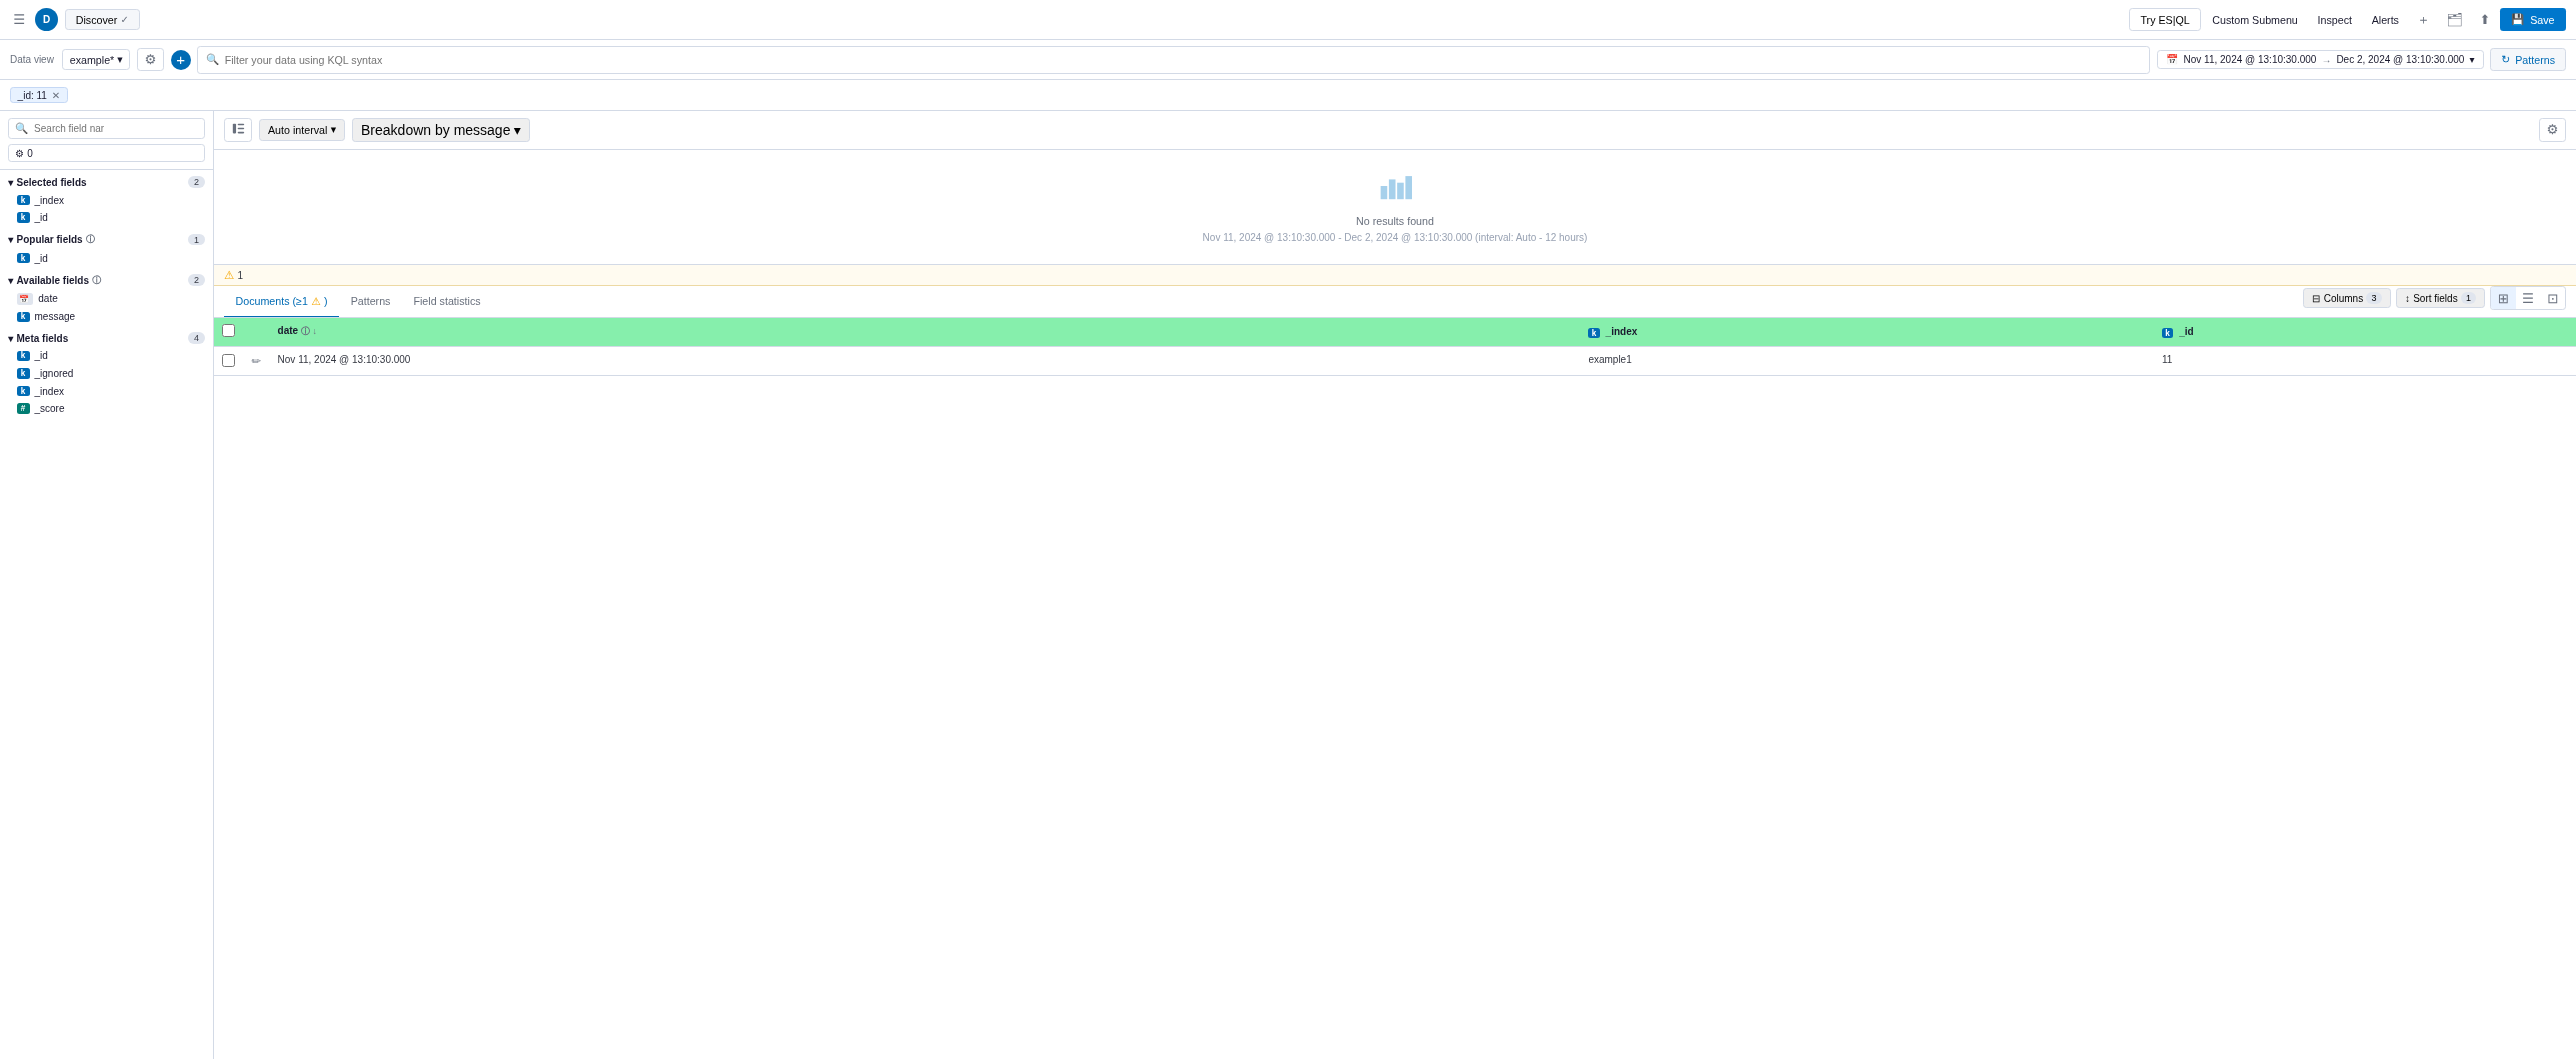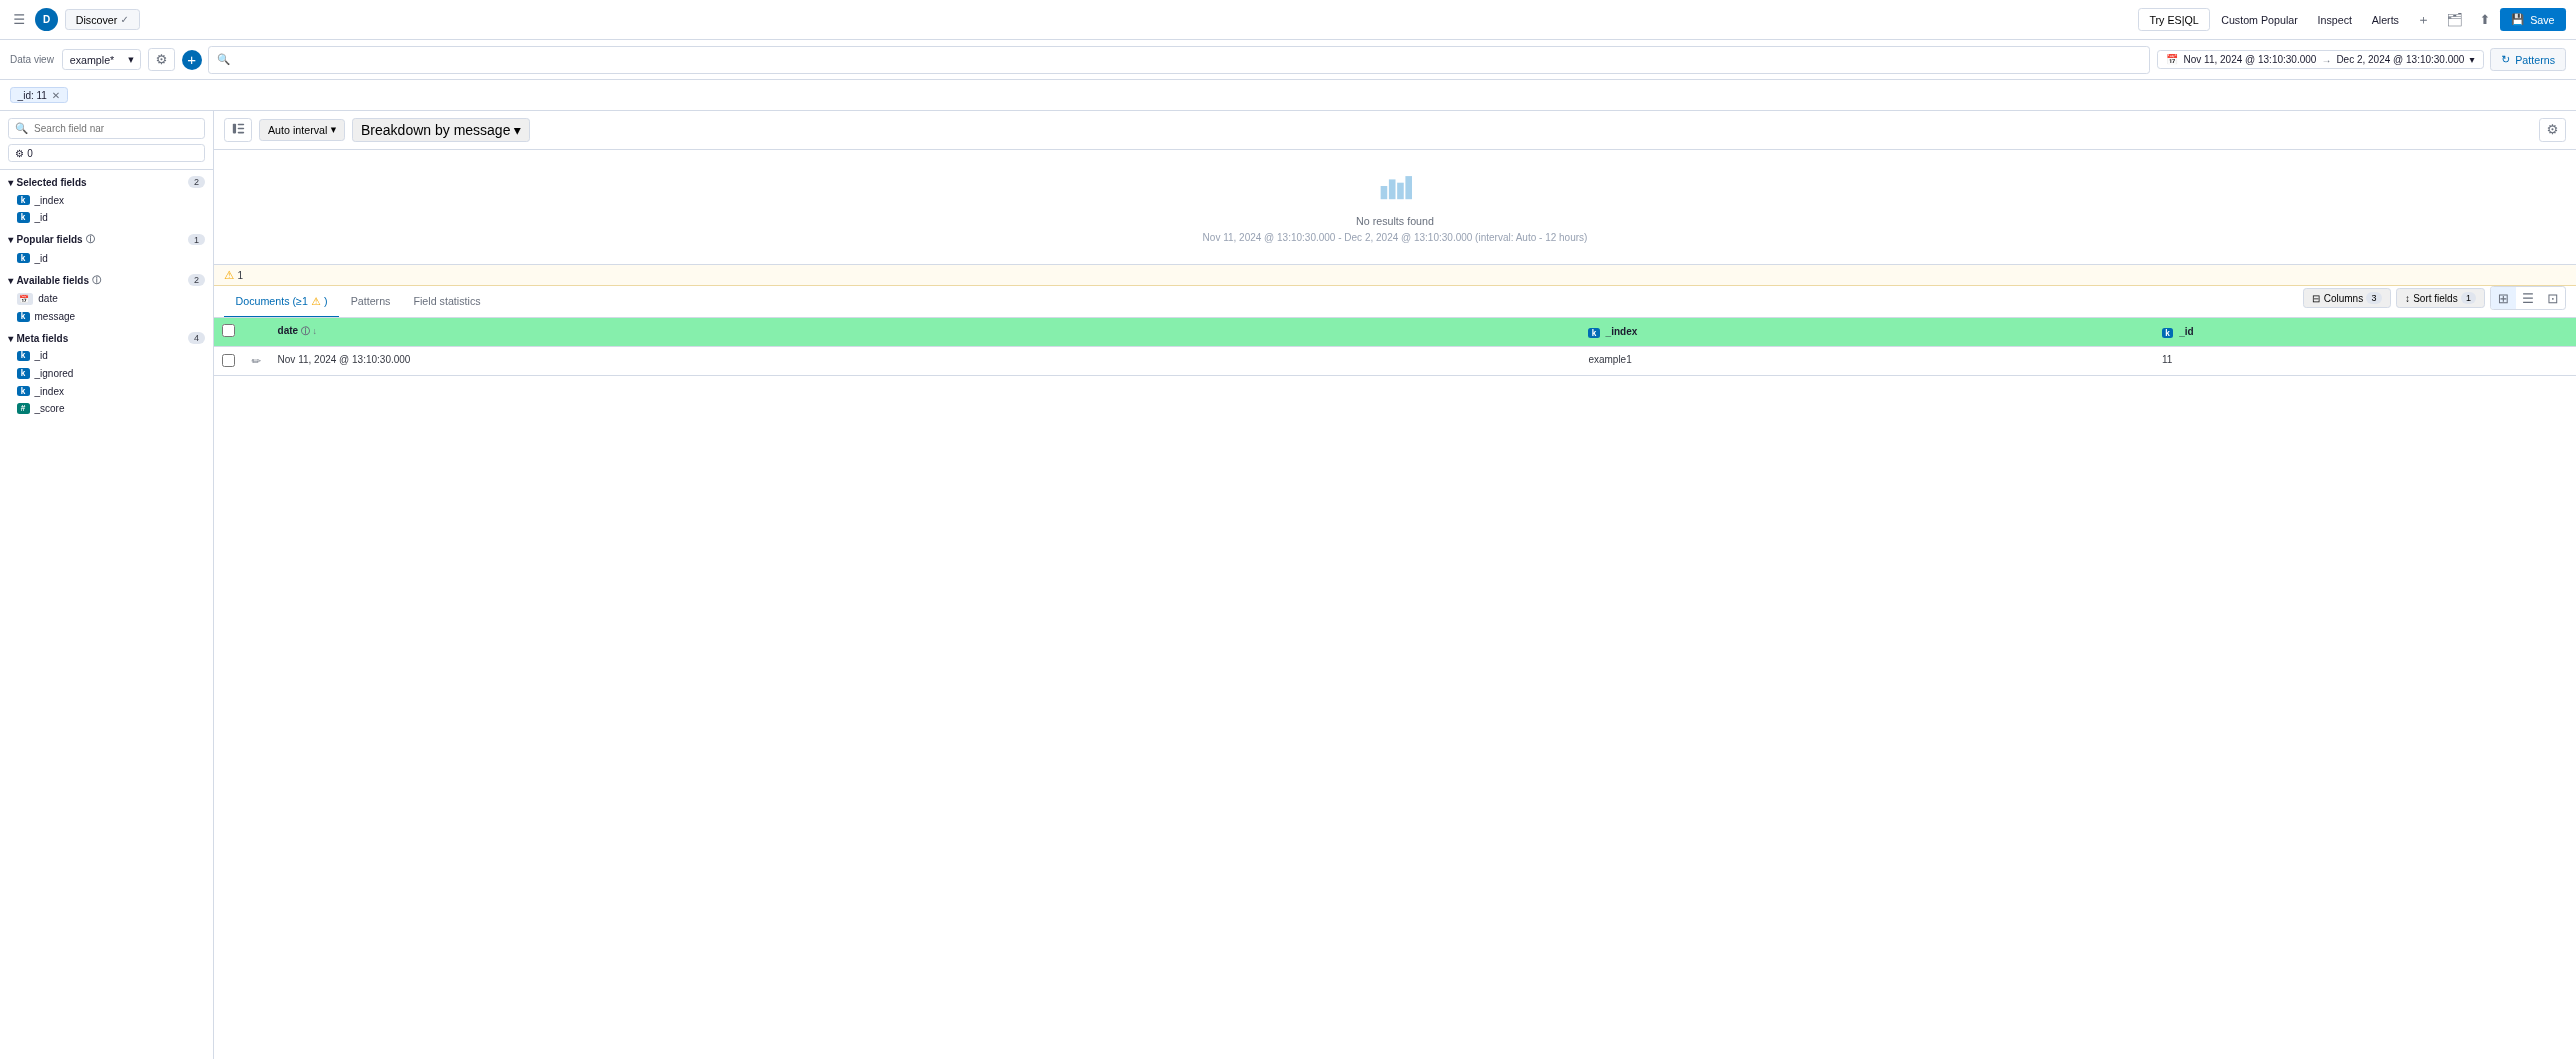--- a/index.html
+++ b/index.html
@@ -21,21 +21,21 @@
     .nav-text-btn { background: none; border: none; cursor: pointer; padding: 4.1px 8.2px; font-size: 10.7px; color: #1a1a2e; }
     .nav-icon-btn { background: none; border: none; cursor: pointer; padding: 4.1px 6.6px; color: #69707d; font-size: 13px; }
     .save-btn { background: #0077cc; color: #fff; border: none; border-radius: 3.3px; padding: 5px 11.5px; font-size: 10.7px; cursor: pointer; font-weight: 500; display: flex; align-items: center; gap: 5px; }
 
     
     .second-row {
       display: flex; align-items: center; height: 40px;
       border-bottom: 0.8px solid #d3dae6; padding: 0 10px; gap: 6.6px;
     }
     .data-view-label { font-size: 10px; color: #69707d; margin-right: 1.6px; }
-    .data-view-select { display: flex; align-items: center; gap: 14px; font-size: 10.7px; font-weight: 500; cursor: pointer; border: 0.8px solid #d3dae6; border-radius: 3.3px; padding: 3.3px 6.6px; }
+    .data-view-select { display: flex; align-items: center; gap: 3px; font-size: 10.7px; font-weight: 500; cursor: pointer; border: 0.8px solid #d3dae6; border-radius: 3.3px; padding: 3.3px 6.6px; }
     .filter-btn { background: none; border: 0.8px solid #d3dae6; border-radius: 3.3px; padding: 3.3px 6.6px; cursor: pointer; color: #69707d; }
     .add-btn { background: #006bb4; color: #fff; border: none; border-radius: 50%; width: 20px; height: 20px; font-size: 15px; cursor: pointer; display: flex; align-items: center; justify-content: center; }
     .search-bar { flex: 1; display: flex; align-items: center; border: 0.8px solid #d3dae6; border-radius: 3.3px; padding: 0 8.2px; height: 28px; gap: 5px; }
     .search-bar input { border: none; outline: none; flex: 1; font-size: 10.7px; color: #69707d; }
     .date-range { display: flex; align-items: center; gap: 5px; border: 0.8px solid #d3dae6; border-radius: 3.3px; padding: 3.3px 8.2px; font-size: 10px; cursor: pointer; }
     .date-range-sep { color: #69707d; }
     .refresh-btn { background: #f5f7fa; border: 0.8px solid #d3dae6; border-radius: 3.3px; padding: 4.1px 10px; font-size: 10.7px; cursor: pointer; display: flex; align-items: center; gap: 5px; color: #006bb4; }
 
     
     .filter-row {
@@ -118,21 +118,21 @@
     <button class="hamburger-btn">☰</button>
     <div class="avatar">D</div>
     <button class="discover-btn">
       <span>Discover</span>
       <span class="check-icon">✓</span>
     </button>
   </div>
   <div class="nav-spacer"></div>
   <div class="nav-actions">
     <button class="try-esql-btn">Try ES|QL</button>
-    <button class="nav-text-btn">Custom Popular</button>
+    <button class="nav-text-btn">Custom Submenu</button>
     <button class="nav-text-btn">Inspect</button>
     <button class="nav-text-btn">Alerts</button>
     <button class="nav-icon-btn">＋</button>
     <button class="nav-icon-btn">🗂</button>
     <button class="nav-icon-btn">⬆</button>
     <button class="save-btn">
       <span>💾</span>
       <span>Save</span>
     </button>
   </div>
@@ -141,20 +141,21 @@
 <div class="second-row">
   <span class="data-view-label">Data view</span>
   <div class="data-view-select">
     <span>example*</span>
     <span>▾</span>
   </div>
   <button class="filter-btn">⚙</button>
   <button class="add-btn">+</button>
   <div class="search-bar">
     <span>🔍</span>
+    <input type="text" placeholder="Filter your data using KQL syntax" style="">
   </div>
   <div class="date-range">
     <span>📅</span>
     <span>Nov 11, 2024 @ 13:10:30.000</span>
     <span class="date-range-sep">→</span>
     <span>Dec 2, 2024 @ 13:10:30.000</span>
     <span>▾</span>
   </div>
   <button class="refresh-btn">
     <span>↻</span>

